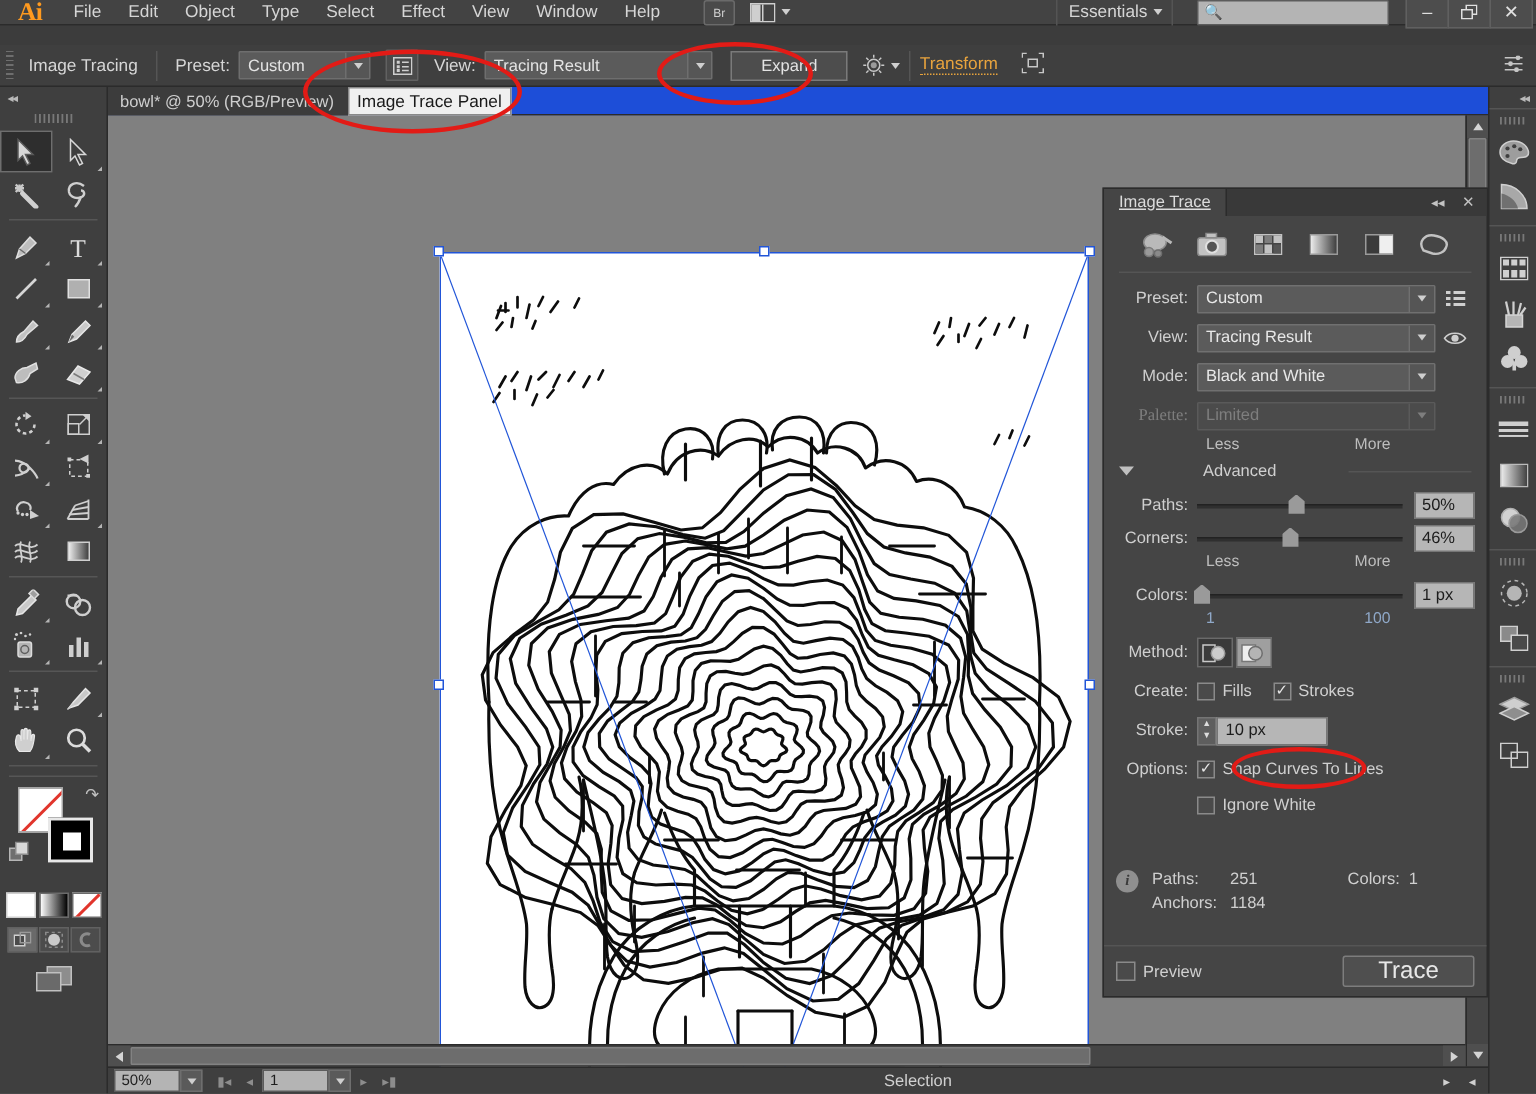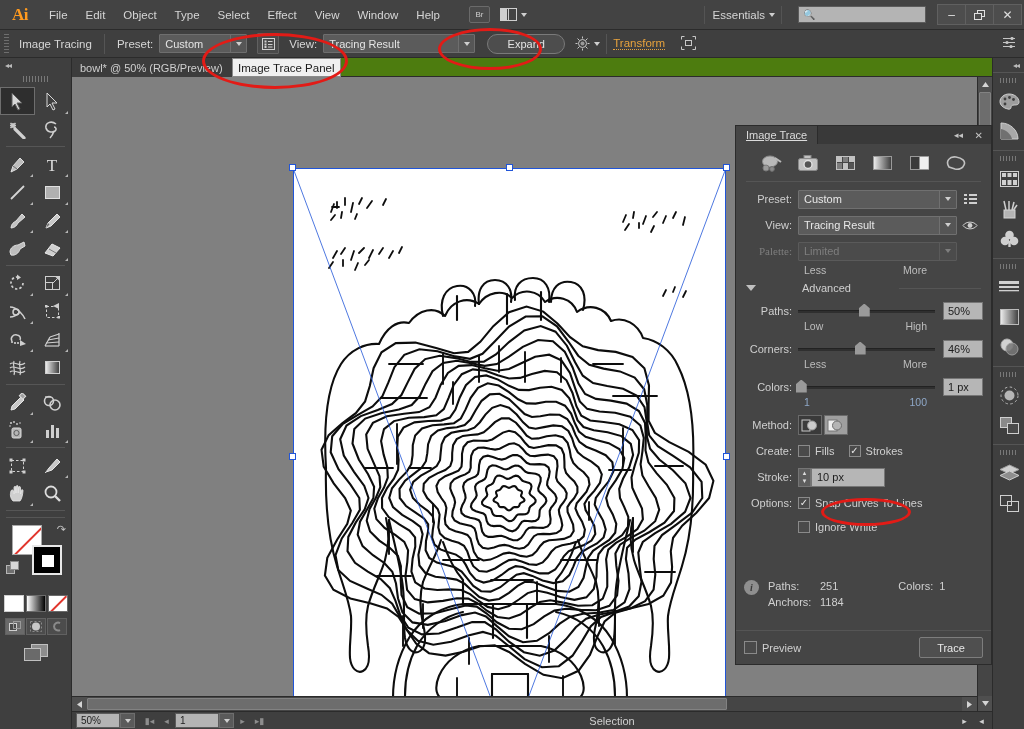--- a/index.html
+++ b/index.html
@@ -10,21 +10,21 @@
     background: #3c3c3c;
     font-family: "Liberation Sans", sans-serif;
     font-size: 11px;
     color: #d0d0d0;
     -webkit-font-smoothing: none;
   }
   #app { position: relative; width: 1024px; height: 729px; }
 
   
   #menubar {
-    position: absolute; left: 0; top: 0; width: 1024px; height: 30px;
+    position: absolute; left: 0; top: 0; width: 1024px; height: 17px;
     background: #434343;
     border-bottom: 1px solid #2b2b2b;
     display: flex; align-items: center;
   }
   #ai-logo {
     width: 40px; height: 30px; display: flex; align-items: center; justify-content: center;
     color: #ff9a1f; font-weight: bold; font-size: 17px; font-family: "Liberation Serif", serif;
     letter-spacing: -0.5px;
   }
   .menu-item {
@@ -80,21 +80,21 @@
     width: 16px; height: 17px; border-left: 1px solid #6e6e6e; background: #565656;
     display: flex; align-items: center; justify-content: center;
   }
   .icon-btn {
     width: 22px; height: 21px; background: #4a4a4a; border: 1px solid #616161;
     display: inline-flex; align-items: center; justify-content: center; border-radius: 1px;
   }
   .btn-std {
     height: 20px; background: #4d4d4d; border: 1px solid #7a7a7a; color: #e4e4e4;
     font-size: 11px; display: inline-flex; align-items: center; justify-content: center;
-    padding: 0 12px; border-radius: 10px;
+    padding: 0 12px; border-radius: 0;
   }
   #transform-link {
     color: #e8a33d; font-size: 11.5px; border-bottom: 1px dotted #e8a33d; cursor: pointer;
   }
 
   
   #toolbar {
     position: absolute; left: 0; top: 58px; width: 72px; height: 671px;
     background: #3f3f3f; border-right: 1px solid #2b2b2b;
   }
@@ -144,21 +144,21 @@
   .draw-row { display: flex; justify-content: center; gap: 1px; margin-top: 6px; }
   .draw-btn { width: 20px; height: 17px; background: #4c4c4c; border: 1px solid #616161;
     display: flex; align-items: center; justify-content: center; }
   .draw-btn.on { background: #6a6a6a; }
   #screenmode { display: flex; justify-content: center; margin-top: 8px; }
 
   
   #docwin { position: absolute; left: 72px; top: 58px; width: 920px; height: 671px; background: #3c3c3c; }
   #doctab-bar {
     position: absolute; left: 0; top: 0; width: 920px; height: 19px;
-    background: #4d7c0f; border-bottom: 1px solid #2b2b2b;
+    background: #1d4ed8; border-bottom: 1px solid #2b2b2b;
   }
   #doctab {
     height: 19px; display: inline-flex; align-items: center; padding: 0 10px 0 8px;
     background: #3c3c3c; color: #cfcfcf; font-size: 11px; border-right: 1px solid #2b2b2b;
   }
   #canvas-area {
     position: absolute; left: 0; top: 19px; width: 905px; height: 634px;
     background: #808080; overflow: hidden;
   }
   #artboard {
@@ -270,22 +270,22 @@
   #info-box .icirc {
     width: 15px; height: 15px; border-radius: 50%; background: #8f8f8f; color: #3a3a3a;
     display: flex; align-items: center; justify-content: center; font-size: 10px;
     font-family: "Liberation Serif", serif; font-style: italic; font-weight: bold;
   }
   #it-footer {
     position: absolute; left: 0; bottom: 0; width: 255px; height: 34px;
     border-top: 1px solid #555; display: flex; align-items: center; padding: 0 8px;
   }
   #trace-btn {
-    margin-left: auto; width: 64px; height: 21px; background: #4f4f4f; border: 1px solid #7d7d7d;
-    color: #e8e8e8; font-size: 11px; display: flex; align-items: center; justify-content: center;
+    margin-left: auto; width: 88px; height: 21px; background: #4f4f4f; border: 1px solid #7d7d7d;
+    color: #e8e8e8; font-size: 16px; display: flex; align-items: center; justify-content: center;
     border-radius: 2px;
   }
 
   
   #rdock {
     position: absolute; right: 0; top: 58px; width: 32px; height: 671px;
     background: #3f3f3f; border-left: 1px solid #2b2b2b;
   }
   #rdock .rcollapse { height: 14px; display: flex; align-items: center; justify-content: flex-end;
     padding-right: 5px; color: #b9b9b9; font-size: 8px; letter-spacing: -1px; }
@@ -1000,20 +1000,30 @@
           </span>
       </div>
       <div class="trail">
         <svg width="16" height="11" viewBox="0 0 16 11">
           <path d="M1 5.5 C4 1 12 1 15 5.5 C12 10 4 10 1 5.5 Z" fill="none" stroke="#cfcfcf"></path>
           <circle cx="8" cy="5.5" r="2.4" fill="#cfcfcf"></circle>
         </svg>
       </div>
     </div>
 
+    <div class="row">
+      <div class="rlab">Mode:</div>
+      <div class="sel-box">
+        <span>Black and White</span>
+        <span class="dd">
+            <span class="arr-dn" style="margin:0"></span>
+          </span>
+      </div>
+      <div class="trail"></div>
+    </div>
 
     <div class="row">
       <div class="rlab dim">Palette:</div>
       <div class="sel-box dim">
         <span>Limited</span>
         <span class="dd" style="background:#4b4b4b;border-color:#5a5a5a">
           <span style="width:0;height:0;border-left:3.5px solid transparent;border-right:3.5px solid transparent;border-top:4px solid #7e7e7e;display:inline-block"></span>
         </span>
       </div>
       <div class="trail"></div>
@@ -1030,24 +1040,20 @@
       <span class="ln"></span>
     </div>
 
     <div class="row" style="margin-bottom:0">
       <div class="rlab">Paths:</div>
       <div class="slider-wrap">
         <div class="strack"></div>
         <div class="sthumb" id="pa-thumb" style="left: calc(48% - 5px);"></div>
       </div>
       <div class="num-field">50%</div>
-    </div>
-    <div class="minrow">
-      <span class="l">Low</span>
-      <span class="r">High</span>
     </div>
 
     <div class="row" style="margin-bottom:0">
       <div class="rlab">Corners:</div>
       <div class="slider-wrap">
         <div class="strack"></div>
         <div class="sthumb" id="co-thumb" style="left: calc(45% - 5px);"></div>
       </div>
       <div class="num-field">46%</div>
     </div>

